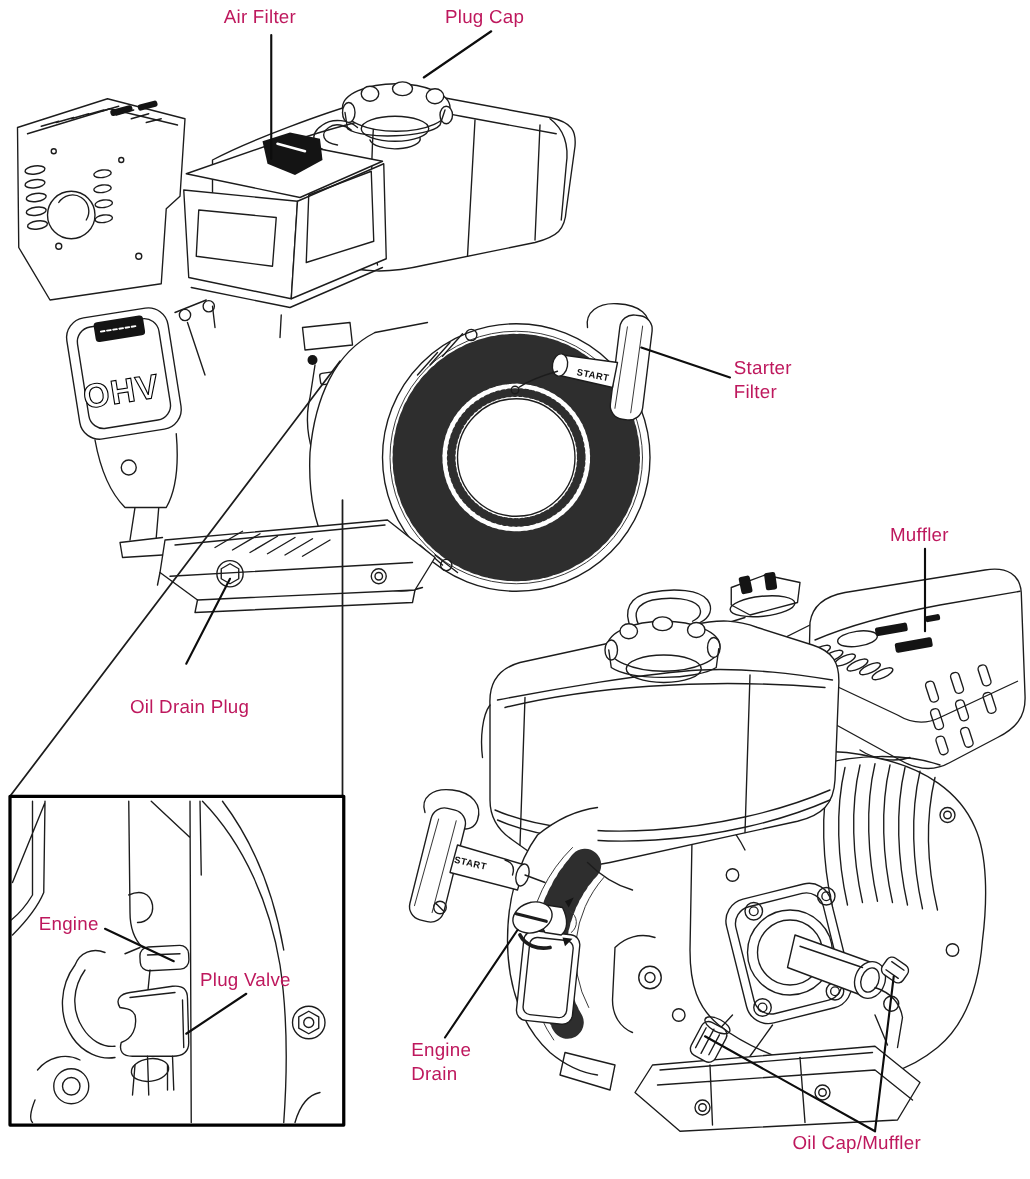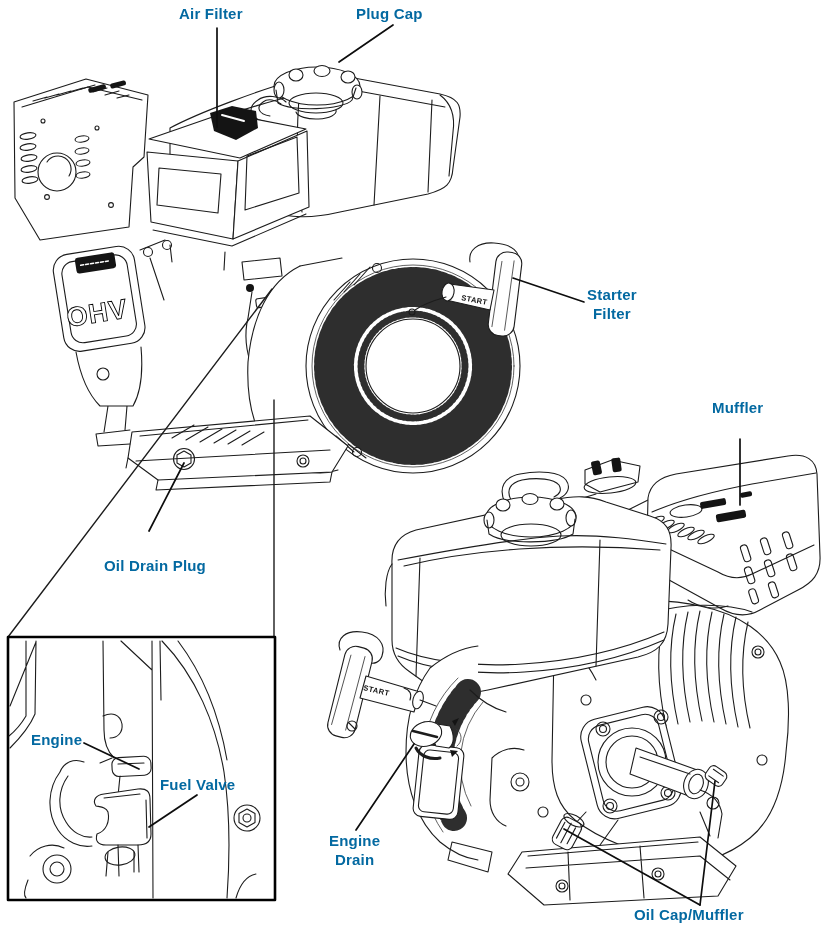--- a/index.html
+++ b/index.html
@@ -1,20 +1,20 @@
 <!DOCTYPE html>
 <html><head>
 <meta charset="utf-8">
 <style>
   html,body{margin:0;padding:0;background:#fff;}
   .canvas{position:relative;width:824px;height:943px;background:#fff;overflow:hidden;
           font-family:"Liberation Sans",sans-serif;}
   .canvas svg{position:absolute;left:0;top:0;}
-  .lbl{position:absolute;font-weight:bold;font-size:15px;line-height:1.27;color:#0369a1;
-       white-space:pre-line;letter-spacing:.2px;text-align:center;}
+  .lbl{position:absolute;font-weight:normal;font-size:15px;line-height:1.27;color:#be185d;
+       white-space:pre-line;letter-spacing:.2px;}
   
   svg .ln, svg path, svg line, svg rect, svg circle, svg ellipse, svg polygon{
        fill:none;stroke:#1c1c1c;stroke-width:1.1;stroke-linecap:round;stroke-linejoin:round;}
   svg .wf{fill:#ffffff;}
   svg .dk{fill:#141414;stroke:none;}
   svg .ring{stroke:#2e2e2e;}
   svg .leader{stroke:#0d0d0d;stroke-width:1.7;}
   svg .box{stroke:#000;stroke-width:2.6;}
   svg .eng{font-family:"Liberation Sans",sans-serif;font-weight:bold;}
   svg .ohv{font-size:27px;fill:#fff;stroke:#000;stroke-width:.9;letter-spacing:1px;}
@@ -355,21 +355,21 @@
     <path class="leader" d="M356,830 L414,744"></path>
     <path class="leader" d="M700,905 L564,829"></path>
     <path class="leader" d="M700,905 L715,781"></path>
   </g>
 </svg>
 
   <div class="lbl" style="left:179px;top:4px">Air Filter</div>
   <div class="lbl" style="left:356px;top:4px">Plug Cap</div>
   <div class="lbl" style="left:587px;top:285px">Starter
 Filter</div>
-  <div class="lbl" style="left:712px;top:398px">Muffler</div>
+  <div class="lbl" style="left:712px;top:419px">Muffler</div>
   <div class="lbl" style="left:104px;top:556px">Oil Drain Plug</div>
   <div class="lbl" style="left:31px;top:730px">Engine</div>
-  <div class="lbl" style="left:160px;top:775px">Fuel Valve</div>
+  <div class="lbl" style="left:160px;top:775px">Plug Valve</div>
   <div class="lbl" style="left:329px;top:831px">Engine
 Drain</div>
   <div class="lbl" style="left:634px;top:905px">Oil Cap/Muffler</div>
 
 </div>
 
 </body></html>

